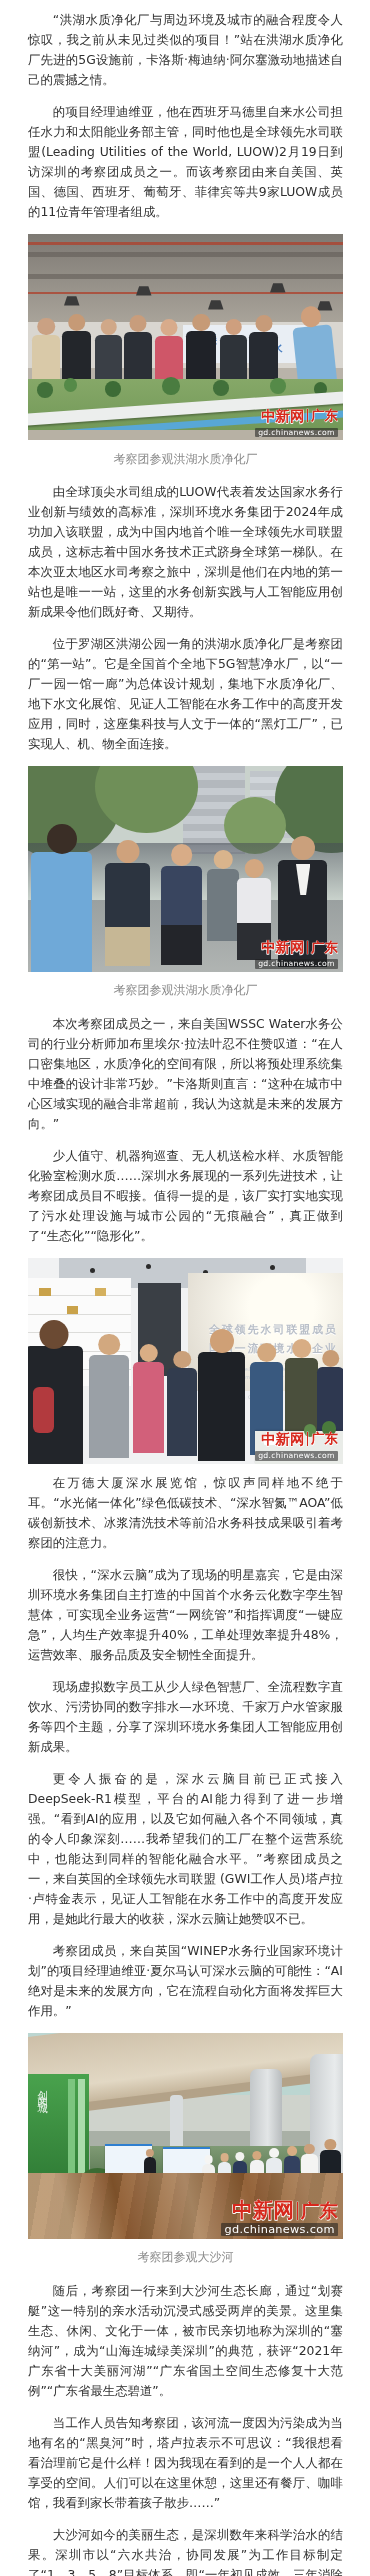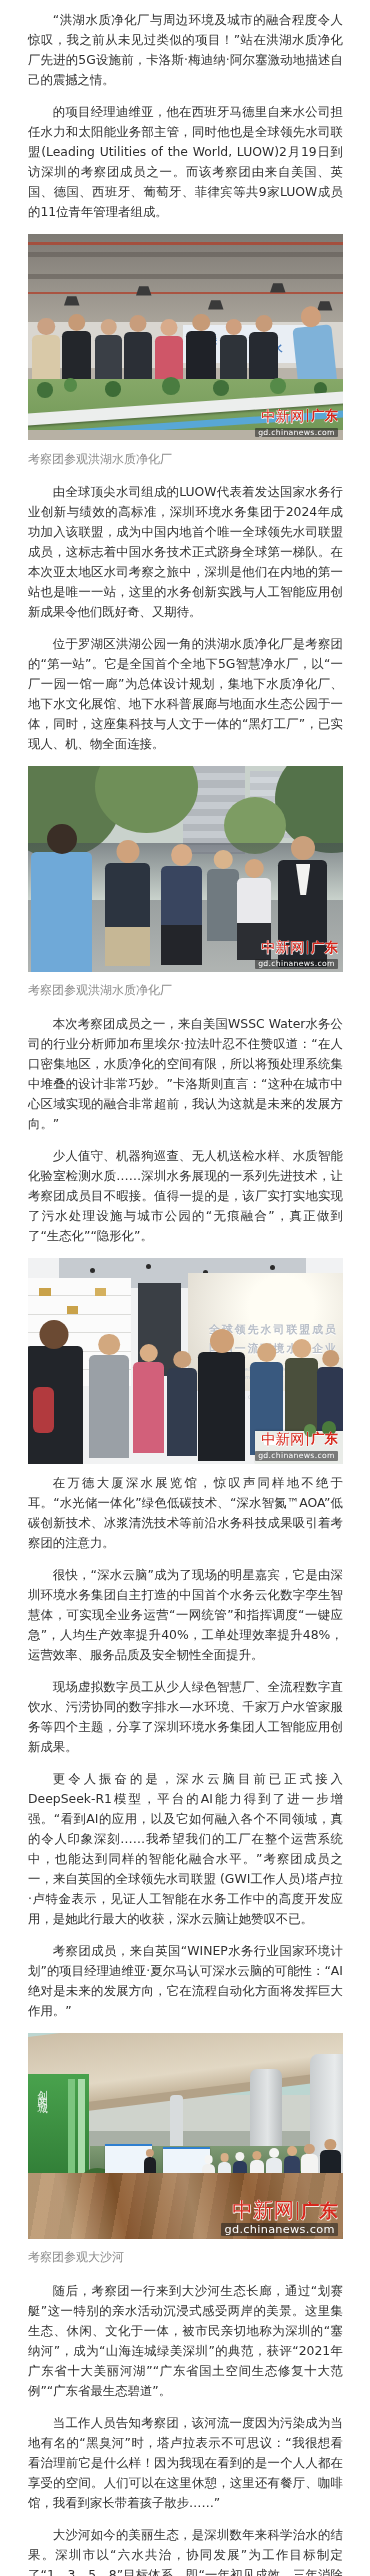--- a/index.html
+++ b/index.html
@@ -4,31 +4,31 @@
 <style>
   html,body{margin:0;padding:0;}
   body{background:#ffffff;}
   .page{
     width:371px;min-height:3004px;margin:0 auto;background:#fff;
     box-sizing:border-box;padding:10.3px 28px 6.2px;
     font-family:"DejaVu Sans","Liberation Sans",sans-serif;
     color:#303030;font-size:12.4px;line-height:20px;
   }
   .para{margin:0 0 12px;text-indent:2em;text-align:justify;}
-  .caption{margin:-1px 0 13.4px;color:#8b8b8b;font-size:12px;text-align:left;line-height:20px;}
+  .caption{margin:-1px 0 13.4px;color:#8b8b8b;font-size:12px;text-align:center;line-height:20px;}
   .photo{position:relative;width:315px;height:206px;margin:3.1px 0 9.3px;overflow:hidden;background:#9a9a9a;}
   .abs{position:absolute;}
   .fig{position:absolute;border-radius:5.2px 5.2px 0 0;}
   .fig::before{content:"";position:absolute;left:50%;transform:translateX(-50%);
     top:var(--htop,-15.5px);width:var(--hw,15.5px);height:var(--hw,15.5px);
     border-radius:50%;background:var(--skin,#c9a183);}
   
   .wm{position:absolute;right:5.2px;bottom:3.1px;text-align:center;line-height:1;}
   .wm-top{display:flex;align-items:center;justify-content:flex-end;gap:2.6px;margin-bottom:1.5px;}
-  .wm-cn{color:#d7281c;font-weight:normal;font-size:14.4px;
+  .wm-cn{color:#d7281c;font-weight:bold;font-size:14.4px;
     text-shadow:0.5px 0.5px 0 rgba(255,255,255,.85),-0.5px -0.5px 0 rgba(255,255,255,.85),0.5px -0.5px 0 rgba(255,255,255,.85),-0.5px 0.5px 0 rgba(255,255,255,.85);}
   .wm-sep{width:1.5px;height:13.4px;background:#d7281c;box-shadow:0 0 0 0.5px rgba(255,255,255,.6);}
   .wm-gd{color:#d7281c;font-weight:bold;font-size:13.4px;
     text-shadow:0.5px 0.5px 0 rgba(255,255,255,.85),-0.5px -0.5px 0 rgba(255,255,255,.85);}
   .wm-url{display:inline-block;background:rgba(30,30,30,.55);color:#fff;font-size:7.7px;
     padding:1px 3.1px;border-radius:1px;letter-spacing:0.3px;}
   .wm.lg .wm-cn{font-size:20.6px;}
   .wm.lg .wm-gd{font-size:18.5px;}
   .wm.lg .wm-sep{height:18.5px;}
   .wm.lg .wm-url{font-size:11.3px;}
@@ -102,21 +102,21 @@
         <span class="wm-cn">中新网</span>
         <span class="wm-sep"></span>
         <span class="wm-gd">广东</span>
       </div>
       <span class="wm-url">gd.chinanews.com</span>
     </div>
   </div>
   <div class="caption">考察团参观洪湖水质净化厂</div>
 
   <p class="para">由全球顶尖水司组成的LUOW代表着发达国家水务行业创新与绩效的高标准，深圳环境水务集团于2024年成功加入该联盟，成为中国内地首个唯一全球领先水司联盟成员，这标志着中国水务技术正式跻身全球第一梯队。在本次亚太地区水司考察之旅中，深圳是他们在内地的第一站也是唯一一站，这里的水务创新实践与人工智能应用创新成果令他们既好奇、又期待。</p>
-  <p class="para">位于罗湖区洪湖公园一角的洪湖水质净化厂是考察团的“第一站”。它是全国首个全地下5G智慧净水厂，以“一厂一园一馆一廊”为总体设计规划，集地下水质净化厂、地下水文化展馆、地下水科普展廊与地面水生态公园于一体，同时，这座集科技与人文于一体的“黑灯工厂”，已实现人、机、物全面连接。</p>
+  <p class="para">位于罗湖区洪湖公园一角的洪湖水质净化厂是考察团的“第一站”。它是全国首个全地下5G智慧净水厂，以“一厂一园一馆一廊”为总体设计规划，集地下水质净化厂、地下水文化展馆、见证人工智能在水务工作中的高度开发应用，同时，这座集科技与人文于一体的“黑灯工厂”，已实现人、机、物全面连接。</p>
 
   <div class="photo" style="background:#c9d2cc;">
     <div class="abs" style="left:155px;top:0;width:62px;height:88px;background:repeating-linear-gradient(180deg,#b3b8bd 0 7.2px,#c6cbd0 7.2px 14.4px);"></div>
     <div class="abs" style="left:222px;top:5.2px;width:41px;height:67px;background:repeating-linear-gradient(180deg,#c0c5ca 0 6.2px,#d0d5da 6.2px 12.4px);"></div>
     <div class="tree" style="left:-31px;top:-20.6px;width:124px;height:113px;background:#5d7a4e;"></div>
     <div class="tree" style="left:67px;top:-26px;width:103px;height:93px;background:#6f8f58;"></div>
     <div class="tree" style="left:247px;top:-20.6px;width:113px;height:108px;background:#54724a;"></div>
     <div class="tree" style="left:196px;top:31px;width:62px;height:57px;background:#7d9c63;"></div>
     <div class="abs" style="left:0;bottom:0;width:100%;height:72px;background:linear-gradient(180deg,#9aa0a0,#b0b4b2);"></div>
     <div class="abs" style="left:0;top:77px;width:100%;height:57px;background:linear-gradient(180deg,rgba(70,76,86,.55),rgba(70,76,86,0));"></div>

